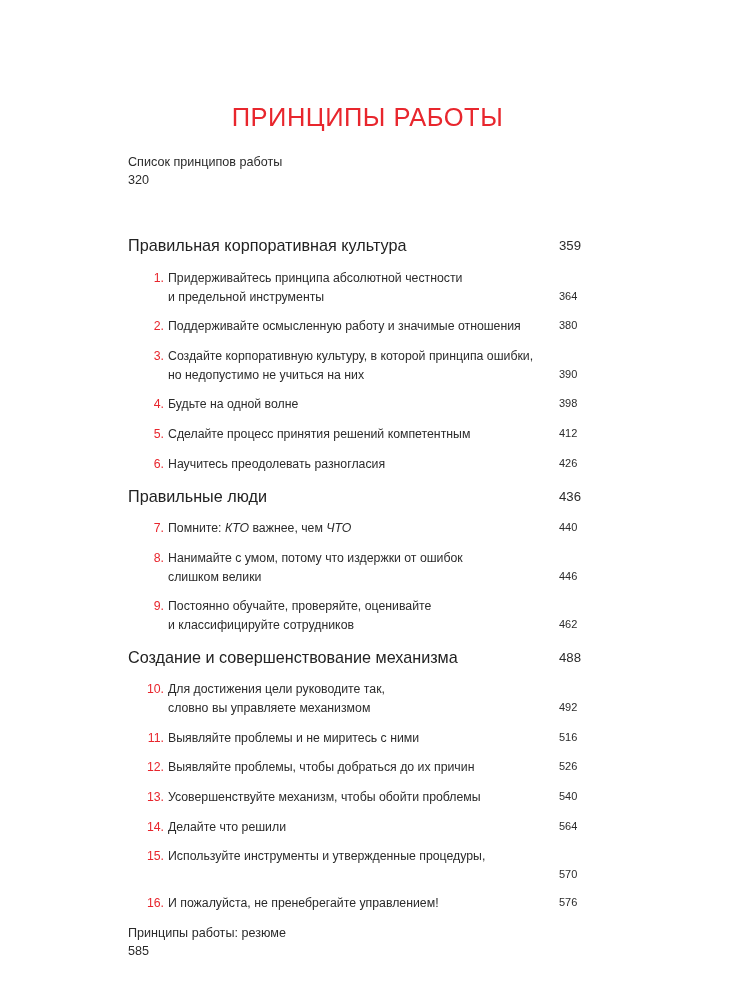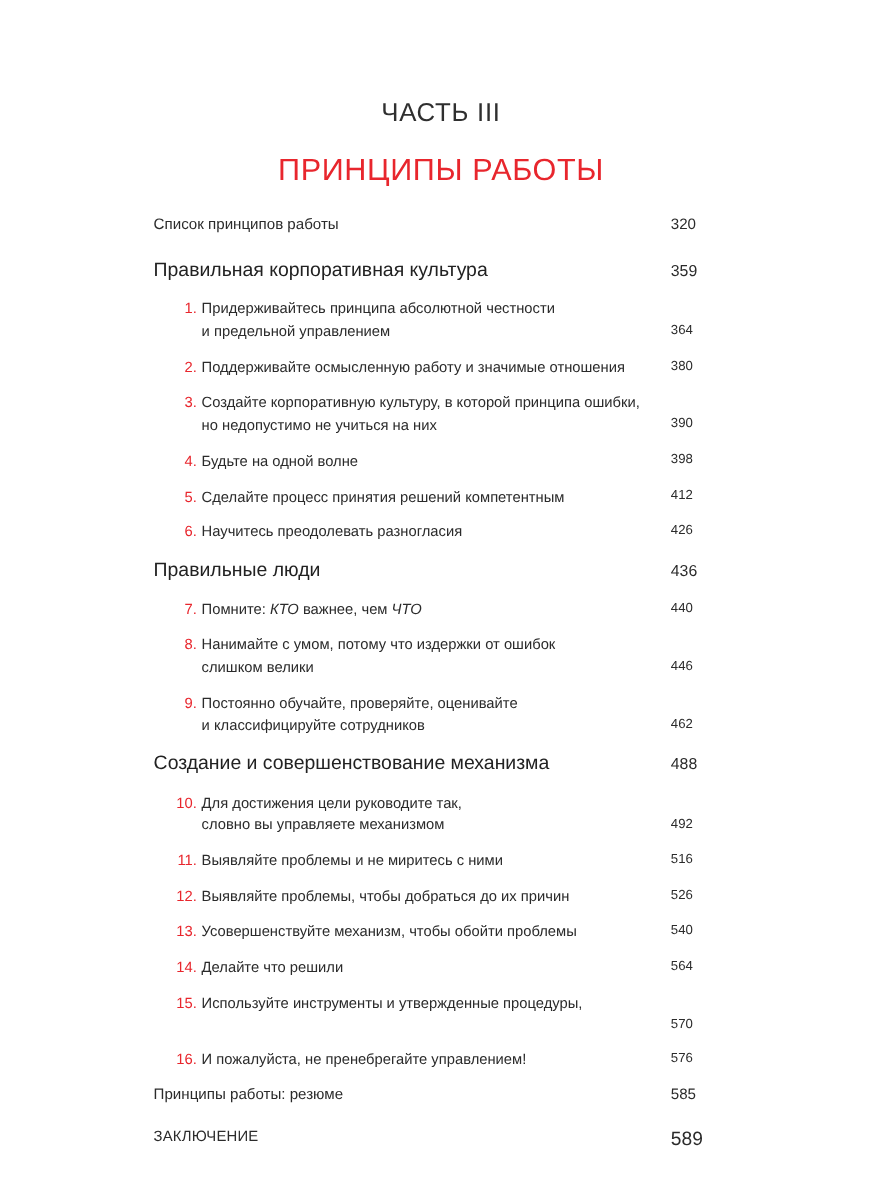--- a/index.html
+++ b/index.html
@@ -69,20 +69,21 @@
   .row .body {
     flex: 1 1 auto;
     min-width: 0;
   }
 
   
   .entry-plain {
     font-size: 12.6px;
     line-height: 1.45;
     margin-bottom: 17px;
+    flex-direction: column;
   }
   .entry-plain .pg { font-size: 12.6px; }
 
   
   .entry-head {
     font-size: 16.2px;
     line-height: 1.4;
     margin-bottom: 12px;
     margin-top: 6px;
     color: #222222;
@@ -131,40 +132,39 @@
   .entry-caps .pg { font-size: 16px; letter-spacing: 0; }
   .entry-caps.two-line .pg { padding-top: 19px; }
   .entry-caps .txt .l2 { display: block; }
 </style>
 </head>
 <body>
 
 <div class="page">
 
   <div class="title-block">
-    <div class="part-label">ЧАСТЬ III</div>
     <div class="part-title">ПРИНЦИПЫ РАБОТЫ</div>
   </div>
 
   <div class="toc">
 
     <div class="row entry-plain">
       <div class="body">Список принципов работы</div>
       <div class="pg">320</div>
     </div>
 
     <div id="sections-root">
         <div class="row entry-head">
           <div class="body">Правильная корпоративная культура</div>
           <div class="pg">359</div>
         </div>
         <div class="row entry-num two-line">
           <div class="body">
             <span class="num">1.</span>
-            <span class="txt"><span class="l1">Придерживайтесь принципа абсолютной честности</span><span class="l2">и предельной управлением</span></span>
+            <span class="txt"><span class="l1">Придерживайтесь принципа абсолютной честности</span><span class="l2">и предельной инструменты</span></span>
           </div>
           <div class="pg">364</div>
         </div>
         <div class="row entry-num">
           <div class="body">
             <span class="num">2.</span>
             <span class="txt"><span class="l1">Поддерживайте осмысленную работу и значимые отношения</span></span>
           </div>
           <div class="pg">380</div>
         </div>

